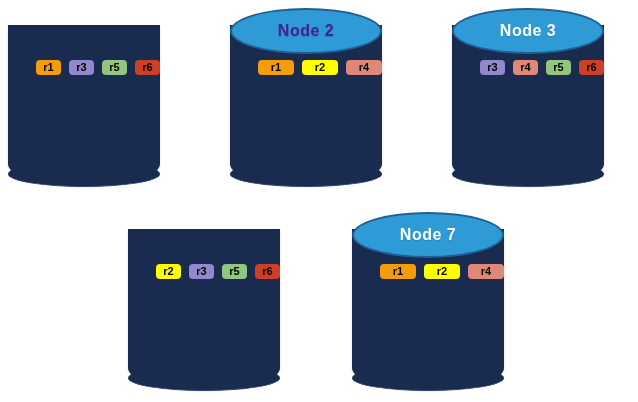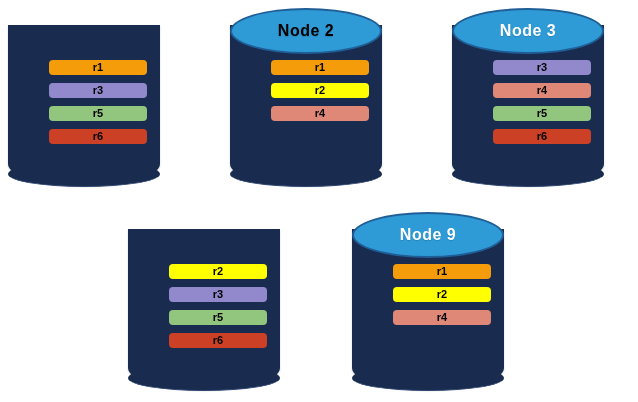--- a/index.html
+++ b/index.html
@@ -71,21 +71,20 @@
     text-shadow: 0 1px 1px rgba(0,0,0,0.15);
   }
 
   
   .shards {
     position: absolute;
     left: 0;
     right: 0;
     top: 52px;
     display: flex;
-    flex-direction: column;
     align-items: center;
     gap: 8px;
     margin-left: 28px;
   }
   .shard {
     width: 79%;
     height: 15px;
     border-radius: 4px;
     display: flex;
     align-items: center;
@@ -122,21 +121,21 @@
           <span>r6</span>
         </div>
       </div>
     </div>
     <div class="node" style="left: 230px; top: 8px; width: 152px; height: 178px;">
       <div class="node-shape">
         <div class="node-body" style="background: rgb(25, 43, 79);">
           <div class="node-body-edge" style="background: rgb(25, 43, 79);"></div>
         </div>
         <div class="node-top" style="background: rgb(46, 155, 214); border-color: rgb(31, 94, 150);">
-          <span class="node-title" style="color: #000000;">Node  2</span>
+          <span class="node-title" style="color: #4c1d95;">Node  2</span>
         </div>
       </div>
       <div class="shards">
         <div class="shard" style="background: rgb(245, 156, 11);">
           <span>r1</span>
         </div>
         <div class="shard" style="background: rgb(255, 255, 0);">
           <span>r2</span>
         </div>
         <div class="shard" style="background: rgb(224, 136, 120);">
@@ -188,21 +187,21 @@
           <span>r6</span>
         </div>
       </div>
     </div>
     <div class="node" style="left: 352px; top: 212px; width: 152px; height: 178px;">
       <div class="node-shape">
         <div class="node-body" style="background: rgb(25, 43, 79);">
           <div class="node-body-edge" style="background: rgb(25, 43, 79);"></div>
         </div>
         <div class="node-top" style="background: rgb(46, 155, 214); border-color: rgb(31, 94, 150);">
-          <span class="node-title" style="color: rgb(255, 255, 255);">Node  9</span>
+          <span class="node-title" style="color: rgb(255, 255, 255);">Node  7</span>
         </div>
       </div>
       <div class="shards">
         <div class="shard" style="background: rgb(245, 156, 11);">
           <span>r1</span>
         </div>
         <div class="shard" style="background: rgb(255, 255, 0);">
           <span>r2</span>
         </div>
         <div class="shard" style="background: rgb(224, 136, 120);">

